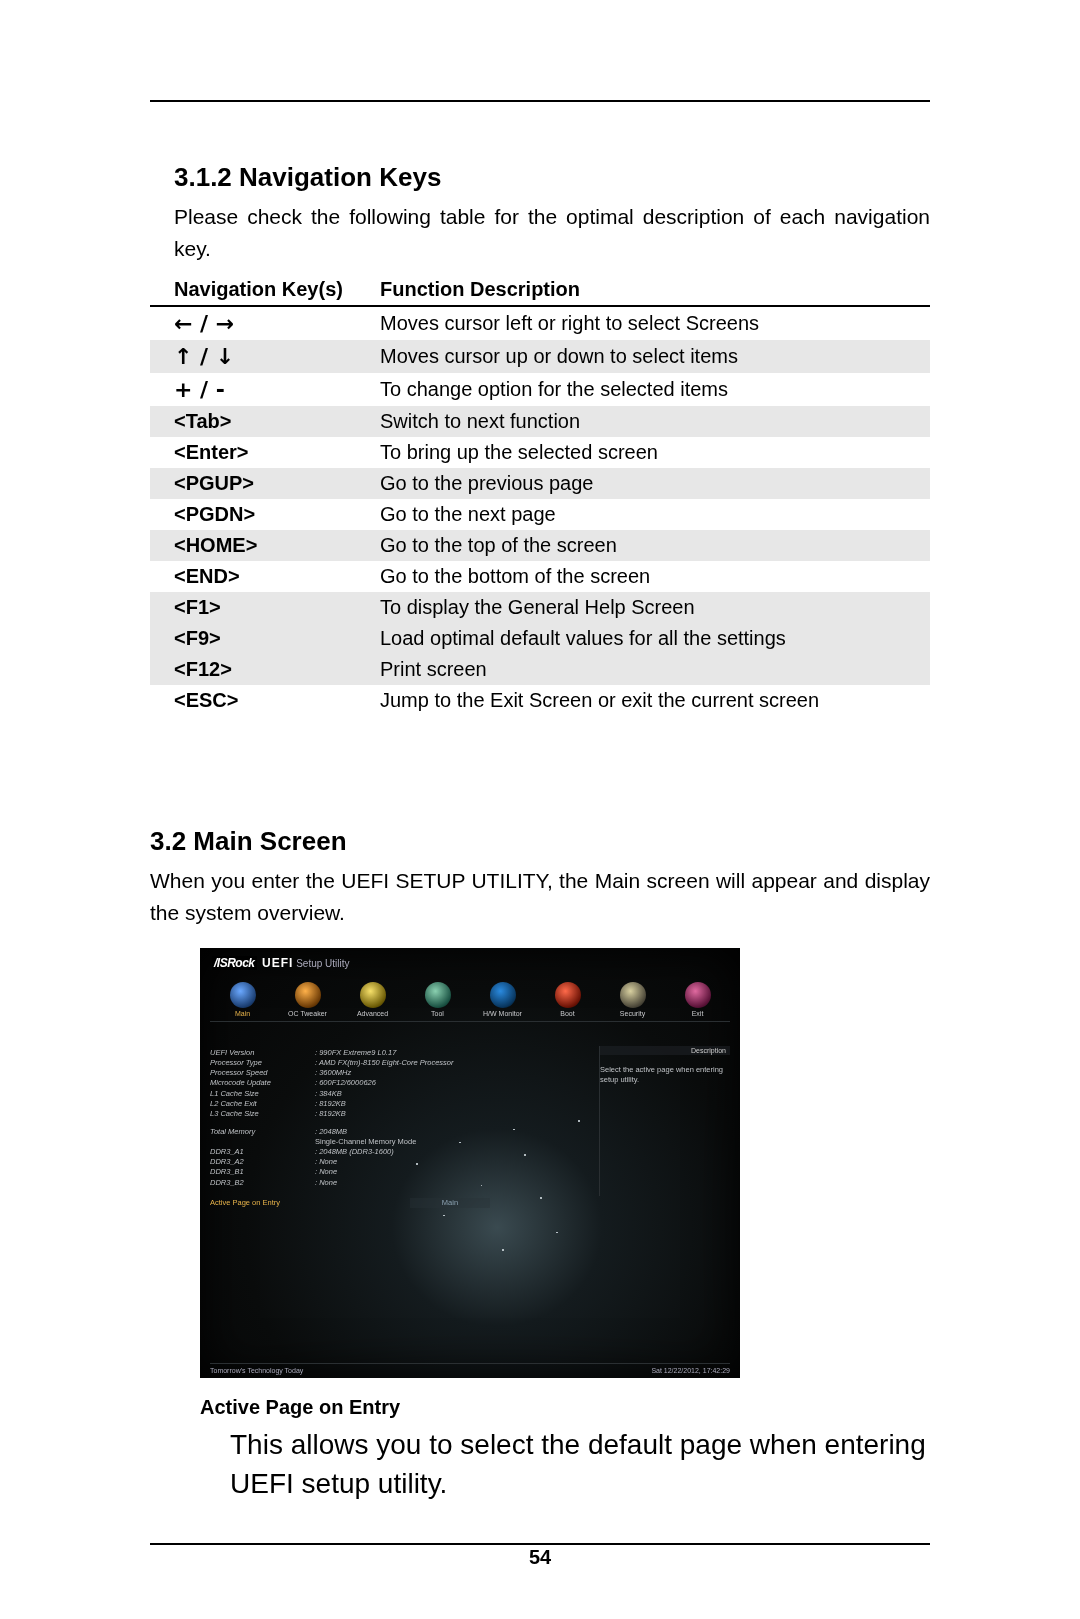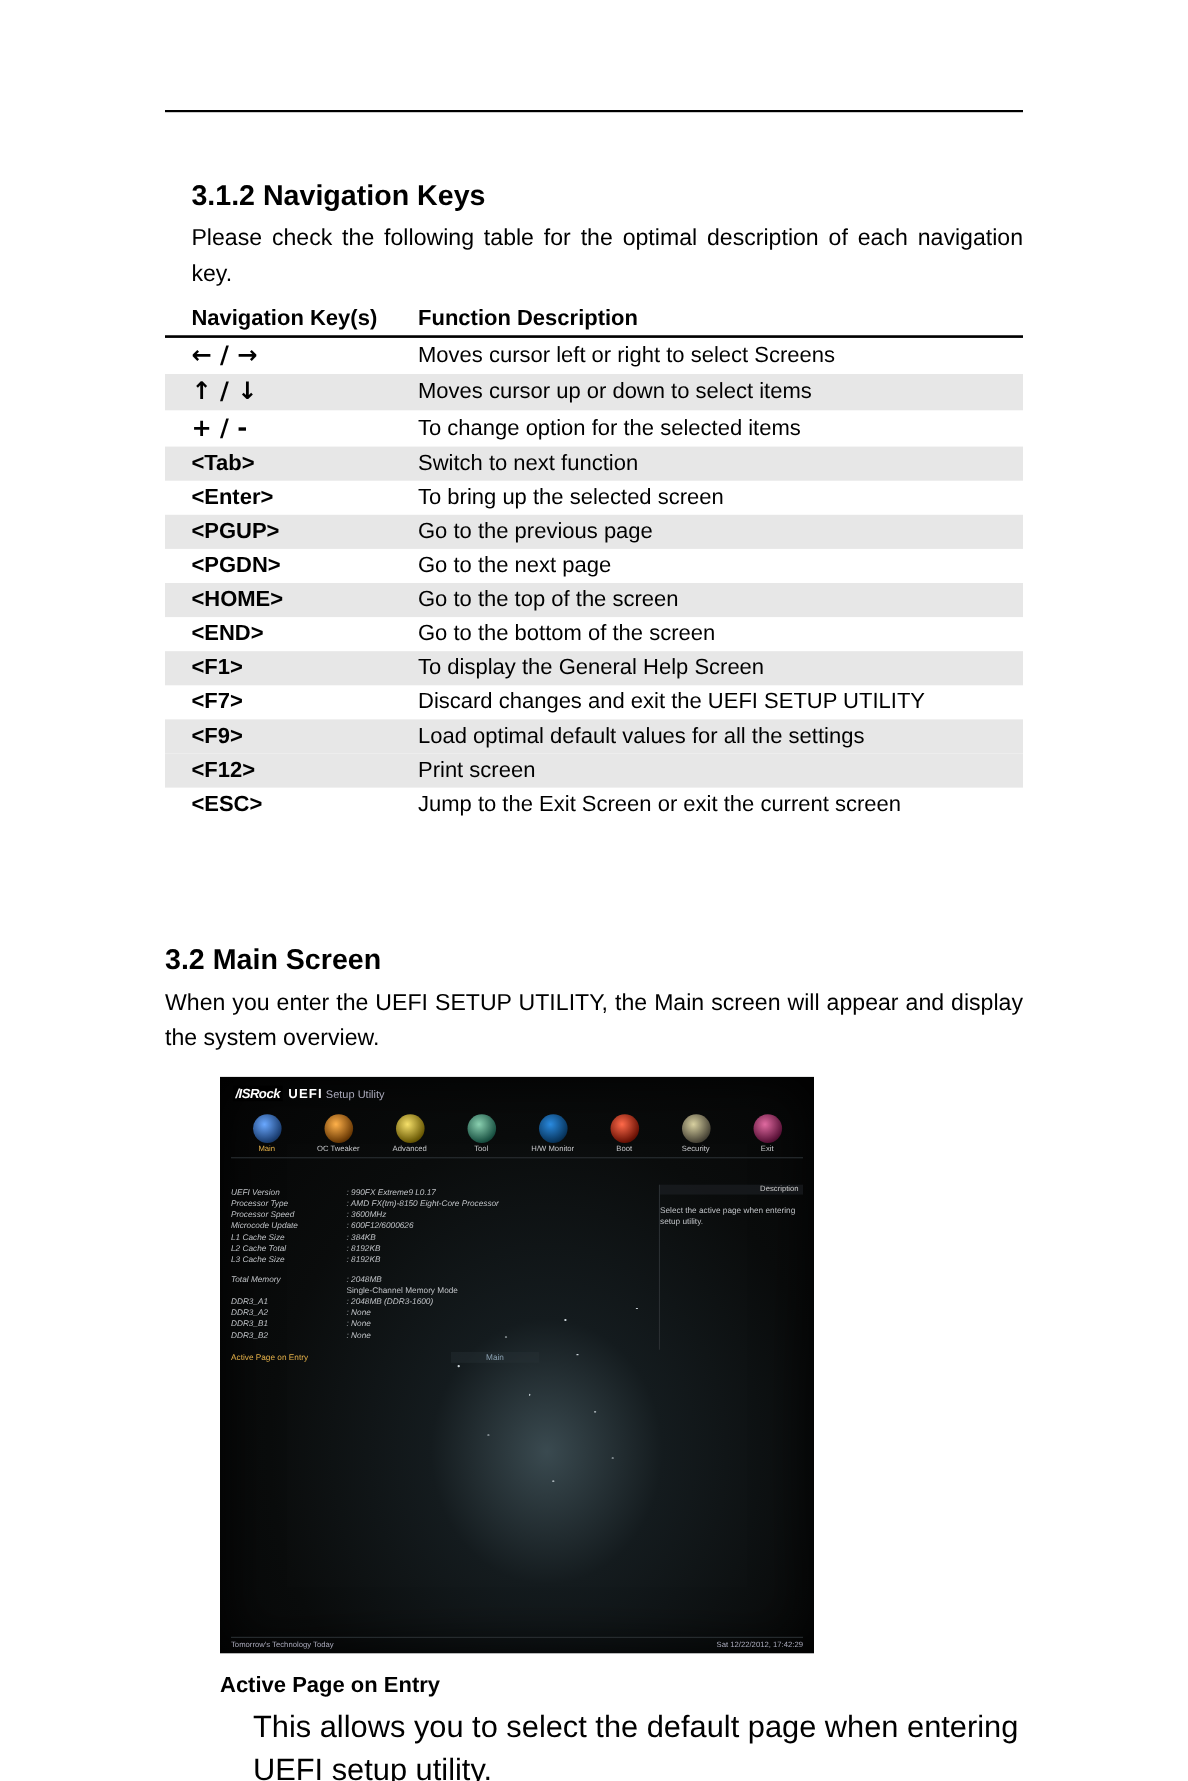--- a/index.html
+++ b/index.html
@@ -76,21 +76,21 @@
     font-weight: bold;
   }
   .after-table-space {
     height: 80px;
   }
 
   
   .bios-wrap {
     margin: 20px 0 10px 50px;
     width: 540px;
-    height: 524px;
+    height: 430px;
     background: radial-gradient(ellipse at 55% 65%, #3a4a50 0%, #141b1e 25%, #0a0c0c 60%, #050505 100%);
     position: relative;
     font-family: Verdana, Arial, sans-serif;
     color: #d8dadc;
     box-shadow: inset 0 0 50px #000;
     overflow: hidden;
   }
   .bios-title {
     position: absolute;
     left: 12px; top: 8px;
@@ -291,24 +291,20 @@
             <td class="col-key ">&lt;HOME&gt;</td>
             <td class="col-func">Go to the top of the screen</td>
           </tr>
           <tr>
             <td class="col-key ">&lt;END&gt;</td>
             <td class="col-func">Go to the bottom of the screen</td>
           </tr>
           <tr class="shade">
             <td class="col-key ">&lt;F1&gt;</td>
             <td class="col-func">To display the General Help Screen</td>
-          </tr>
-          <tr>
-            <td class="col-key ">&lt;F7&gt;</td>
-            <td class="col-func">Discard changes and exit the UEFI SETUP UTILITY</td>
           </tr>
           <tr class="shade">
             <td class="col-key ">&lt;F9&gt;</td>
             <td class="col-func">Load optimal default values for all the settings</td>
           </tr>
           <tr class="shade">
             <td class="col-key ">&lt;F12&gt;</td>
             <td class="col-func">Print screen</td>
           </tr>
           <tr>
@@ -393,21 +389,21 @@
               </div>
               <div class="kv">
                 <span class="k">Microcode Update</span>
                 <span class="v">600F12/6000626</span>
               </div>
               <div class="kv">
                 <span class="k">L1 Cache Size</span>
                 <span class="v">384KB</span>
               </div>
               <div class="kv">
-                <span class="k">L2 Cache Total</span>
+                <span class="k">L2 Cache Exit</span>
                 <span class="v">8192KB</span>
               </div>
               <div class="kv">
                 <span class="k">L3 Cache Size</span>
                 <span class="v">8192KB</span>
               </div>
             </div>
             <div class="grp">
               <div class="kv">
                 <span class="k">Total Memory</span>

